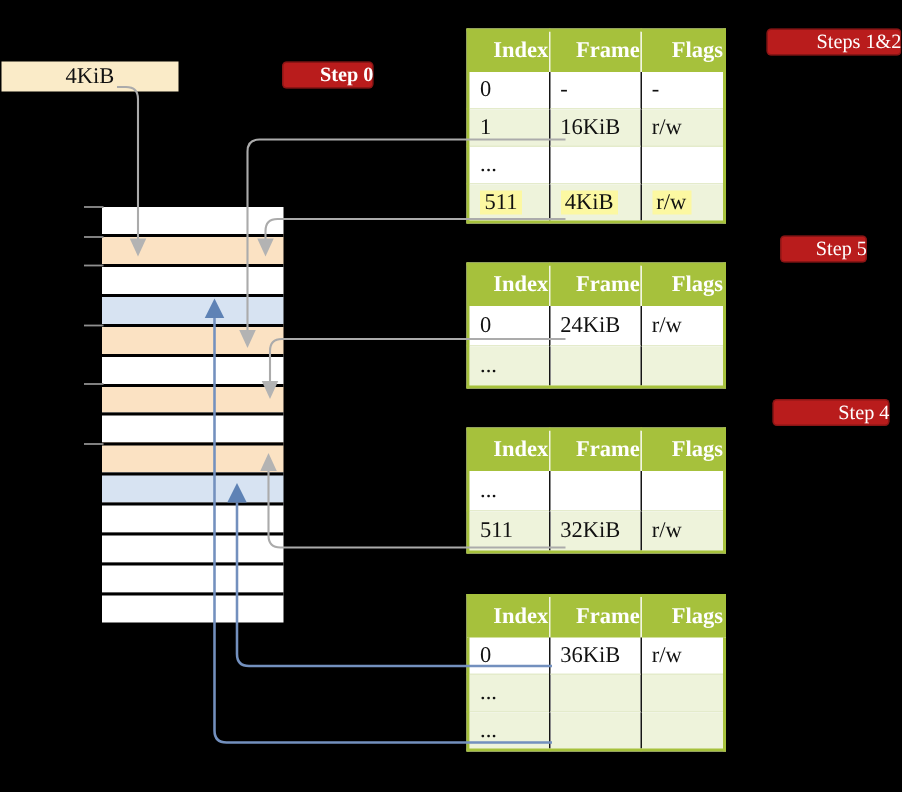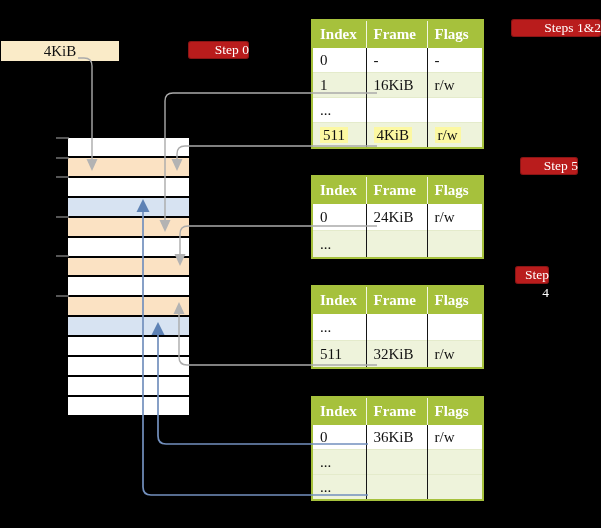--- a/index.html
+++ b/index.html
@@ -11,39 +11,39 @@
   .box4kib{
     position:absolute;left:1px;top:41px;width:118px;height:20px;
     background:#FAEBC8;color:#111;font-size:15px;line-height:20px;text-align:center;
   }
   
   .steplabel{
     position:absolute;background:#b91c1c;color:#fff;font-size:13.5px;
     text-align:right;border-radius:3px;box-shadow:inset 0 0 0 1px rgba(0,0,0,0.25);
     line-height:18px;height:18px;
   }
-  #lbl-step0  {left:188px;top:41px;width:61px;}
+  #lbl-step0  {left:188px;top:41px;width:61px;font-weight:bold;}
   #lbl-steps12{left:511px;top:19px;width:90px;}
   #lbl-step3  {left:520px;top:157px;width:58px;}
-  #lbl-step4  {left:515px;top:266px;width:34px;}
+  #lbl-step4  {left:515px;top:266px;width:78px;}
   
   .memstack{
     position:absolute;left:68px;top:138px;width:121px;height:277px;
     display:flex;flex-direction:column;
   }
   .mrow{flex:1 1 auto;}
   .mrow + .mrow{border-top:2px solid #000;}
   
   table.ptable{
     position:absolute;border-collapse:collapse;background:#fff;
     border:2px solid #A6C13C;table-layout:fixed;width:171px;
   }
   table.ptable th{
     background:#A6C13C;color:#fff;font-weight:bold;font-size:15px;
-    text-align:left;padding:2px 0 2px 7px;height:23px;
+    text-align:right;padding:2px 0 2px 7px;height:23px;
   }
   table.ptable th + th{border-left:1px solid rgba(255,255,255,0.85);}
   table.ptable td{
     font-size:15px;color:#111;padding:0 0 0 7px;vertical-align:middle;
     overflow:hidden;white-space:nowrap;
   }
   table.ptable td + td{border-left:1px solid #161616;}
   table.ptable tbody tr + tr td{border-top:1px solid #E4EBCB;}
   table.ptable tr.pale td{background:#EEF3DB;}
   .rh25 td{height:24px;}

